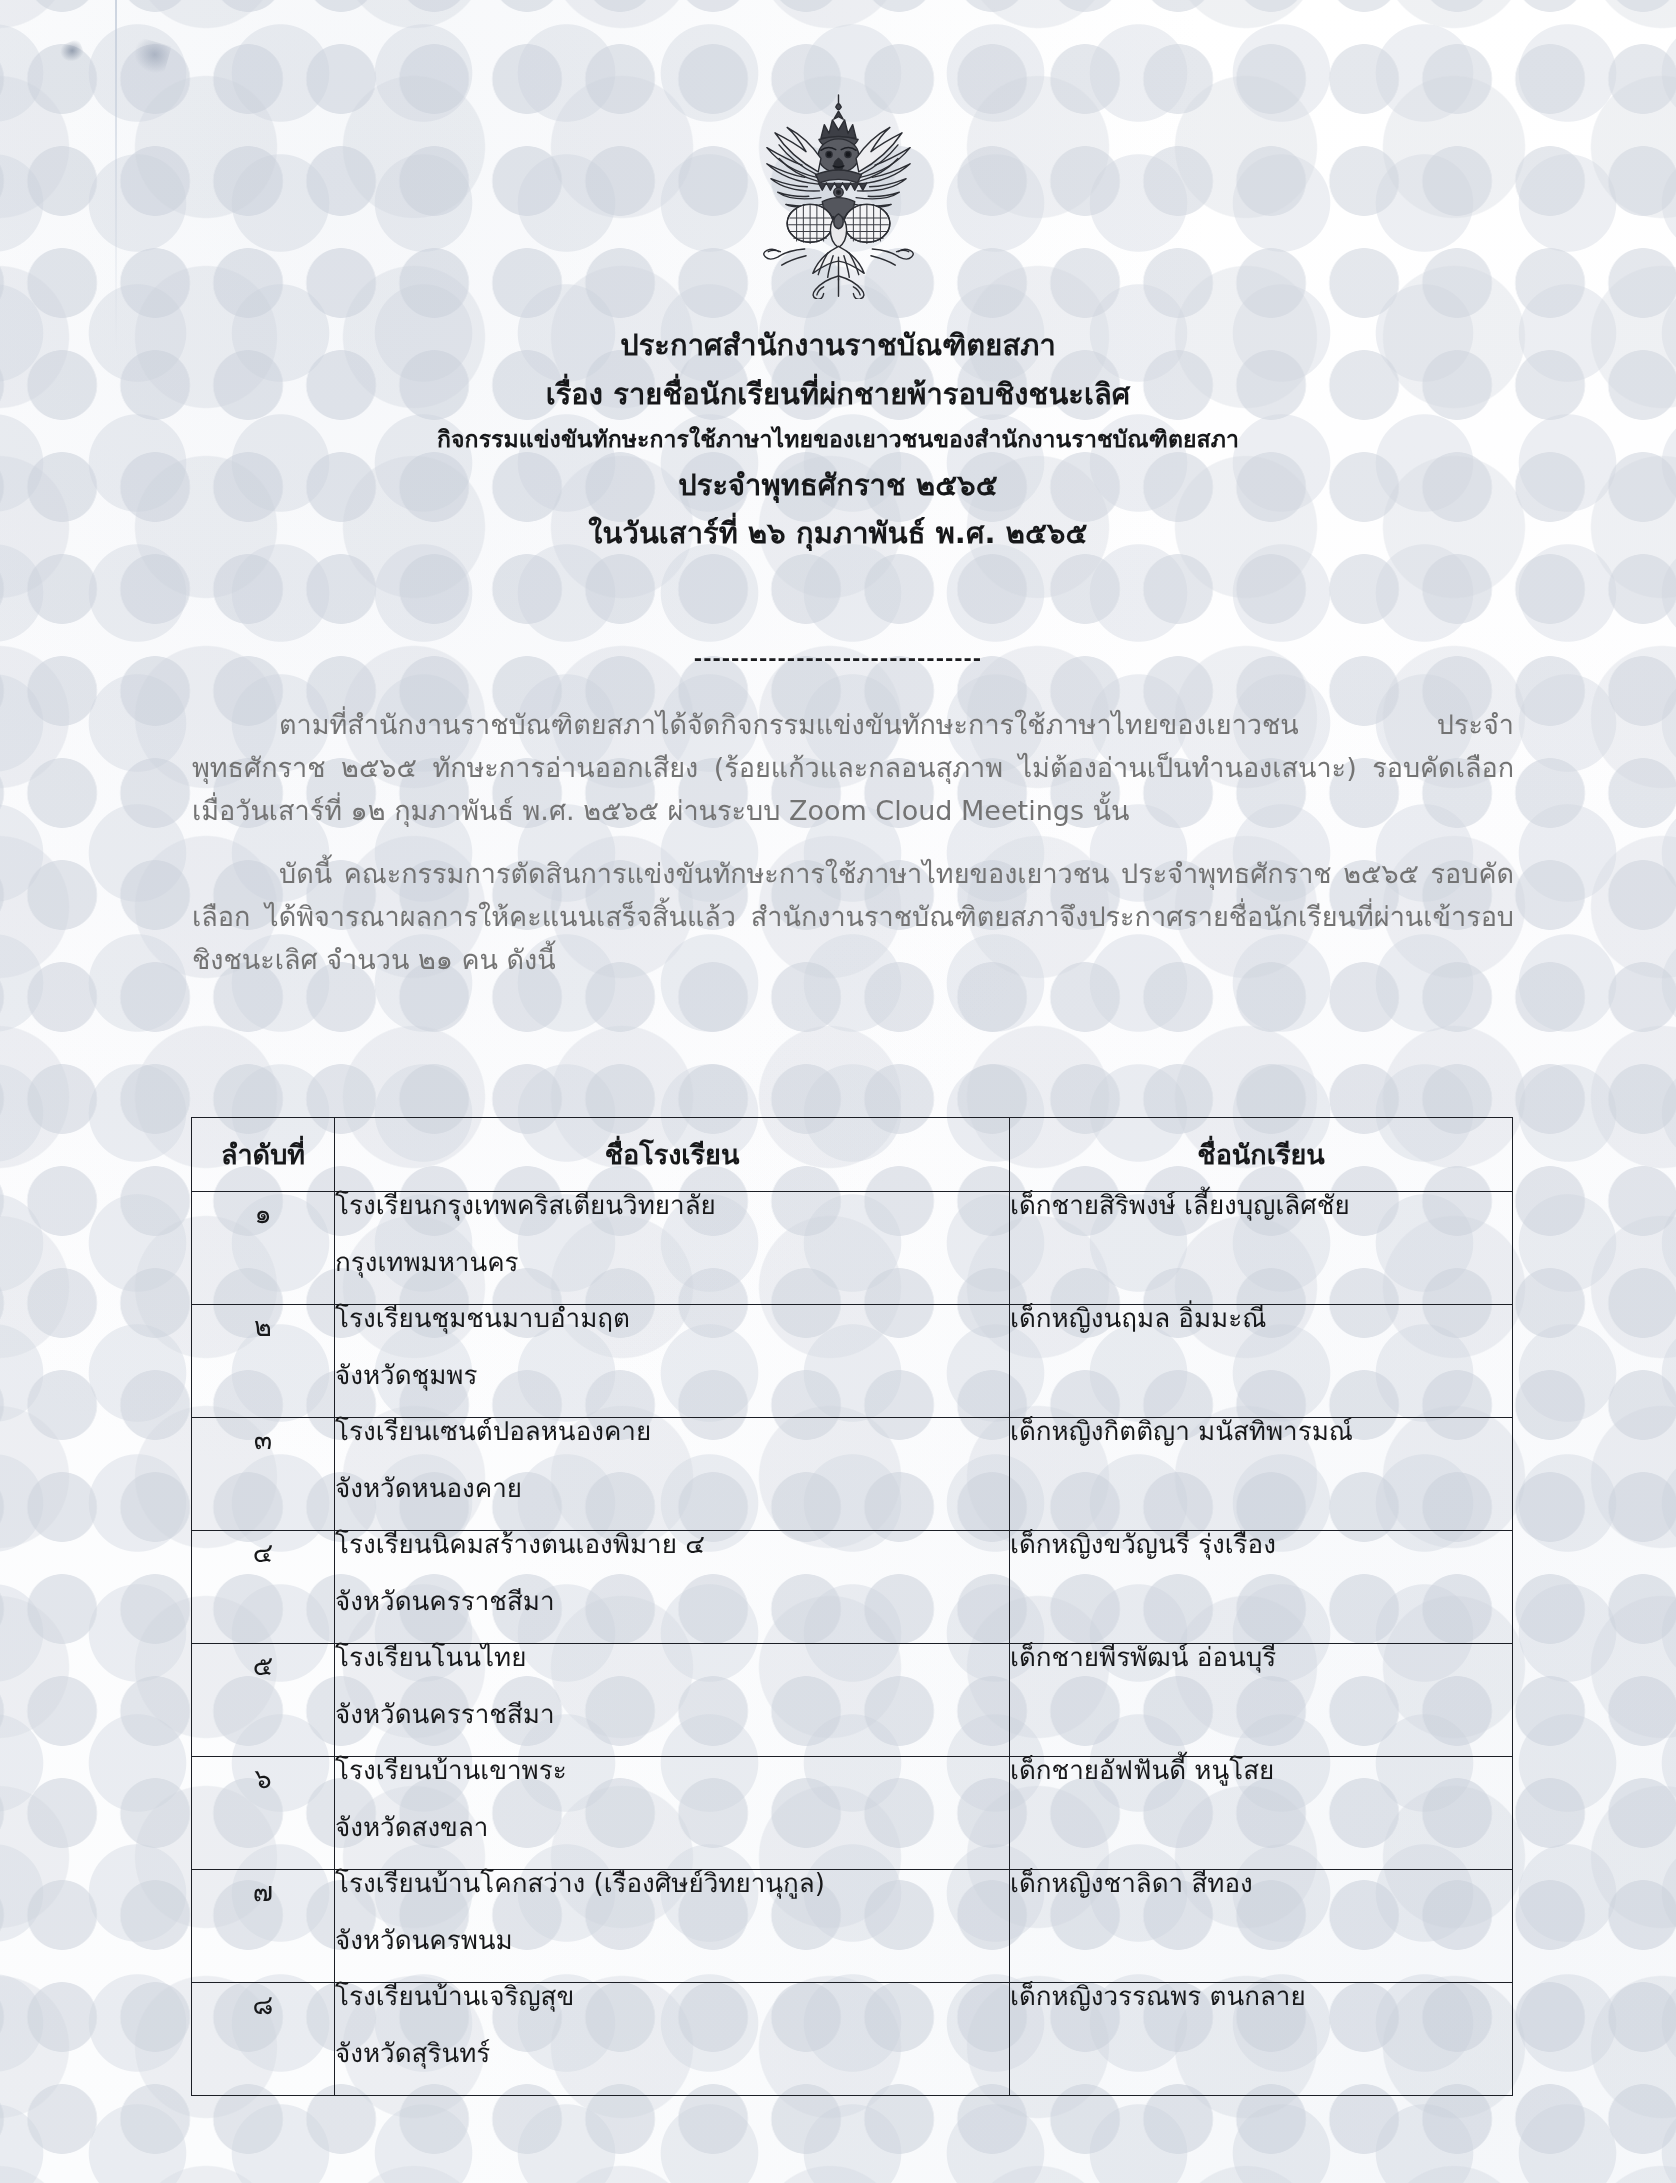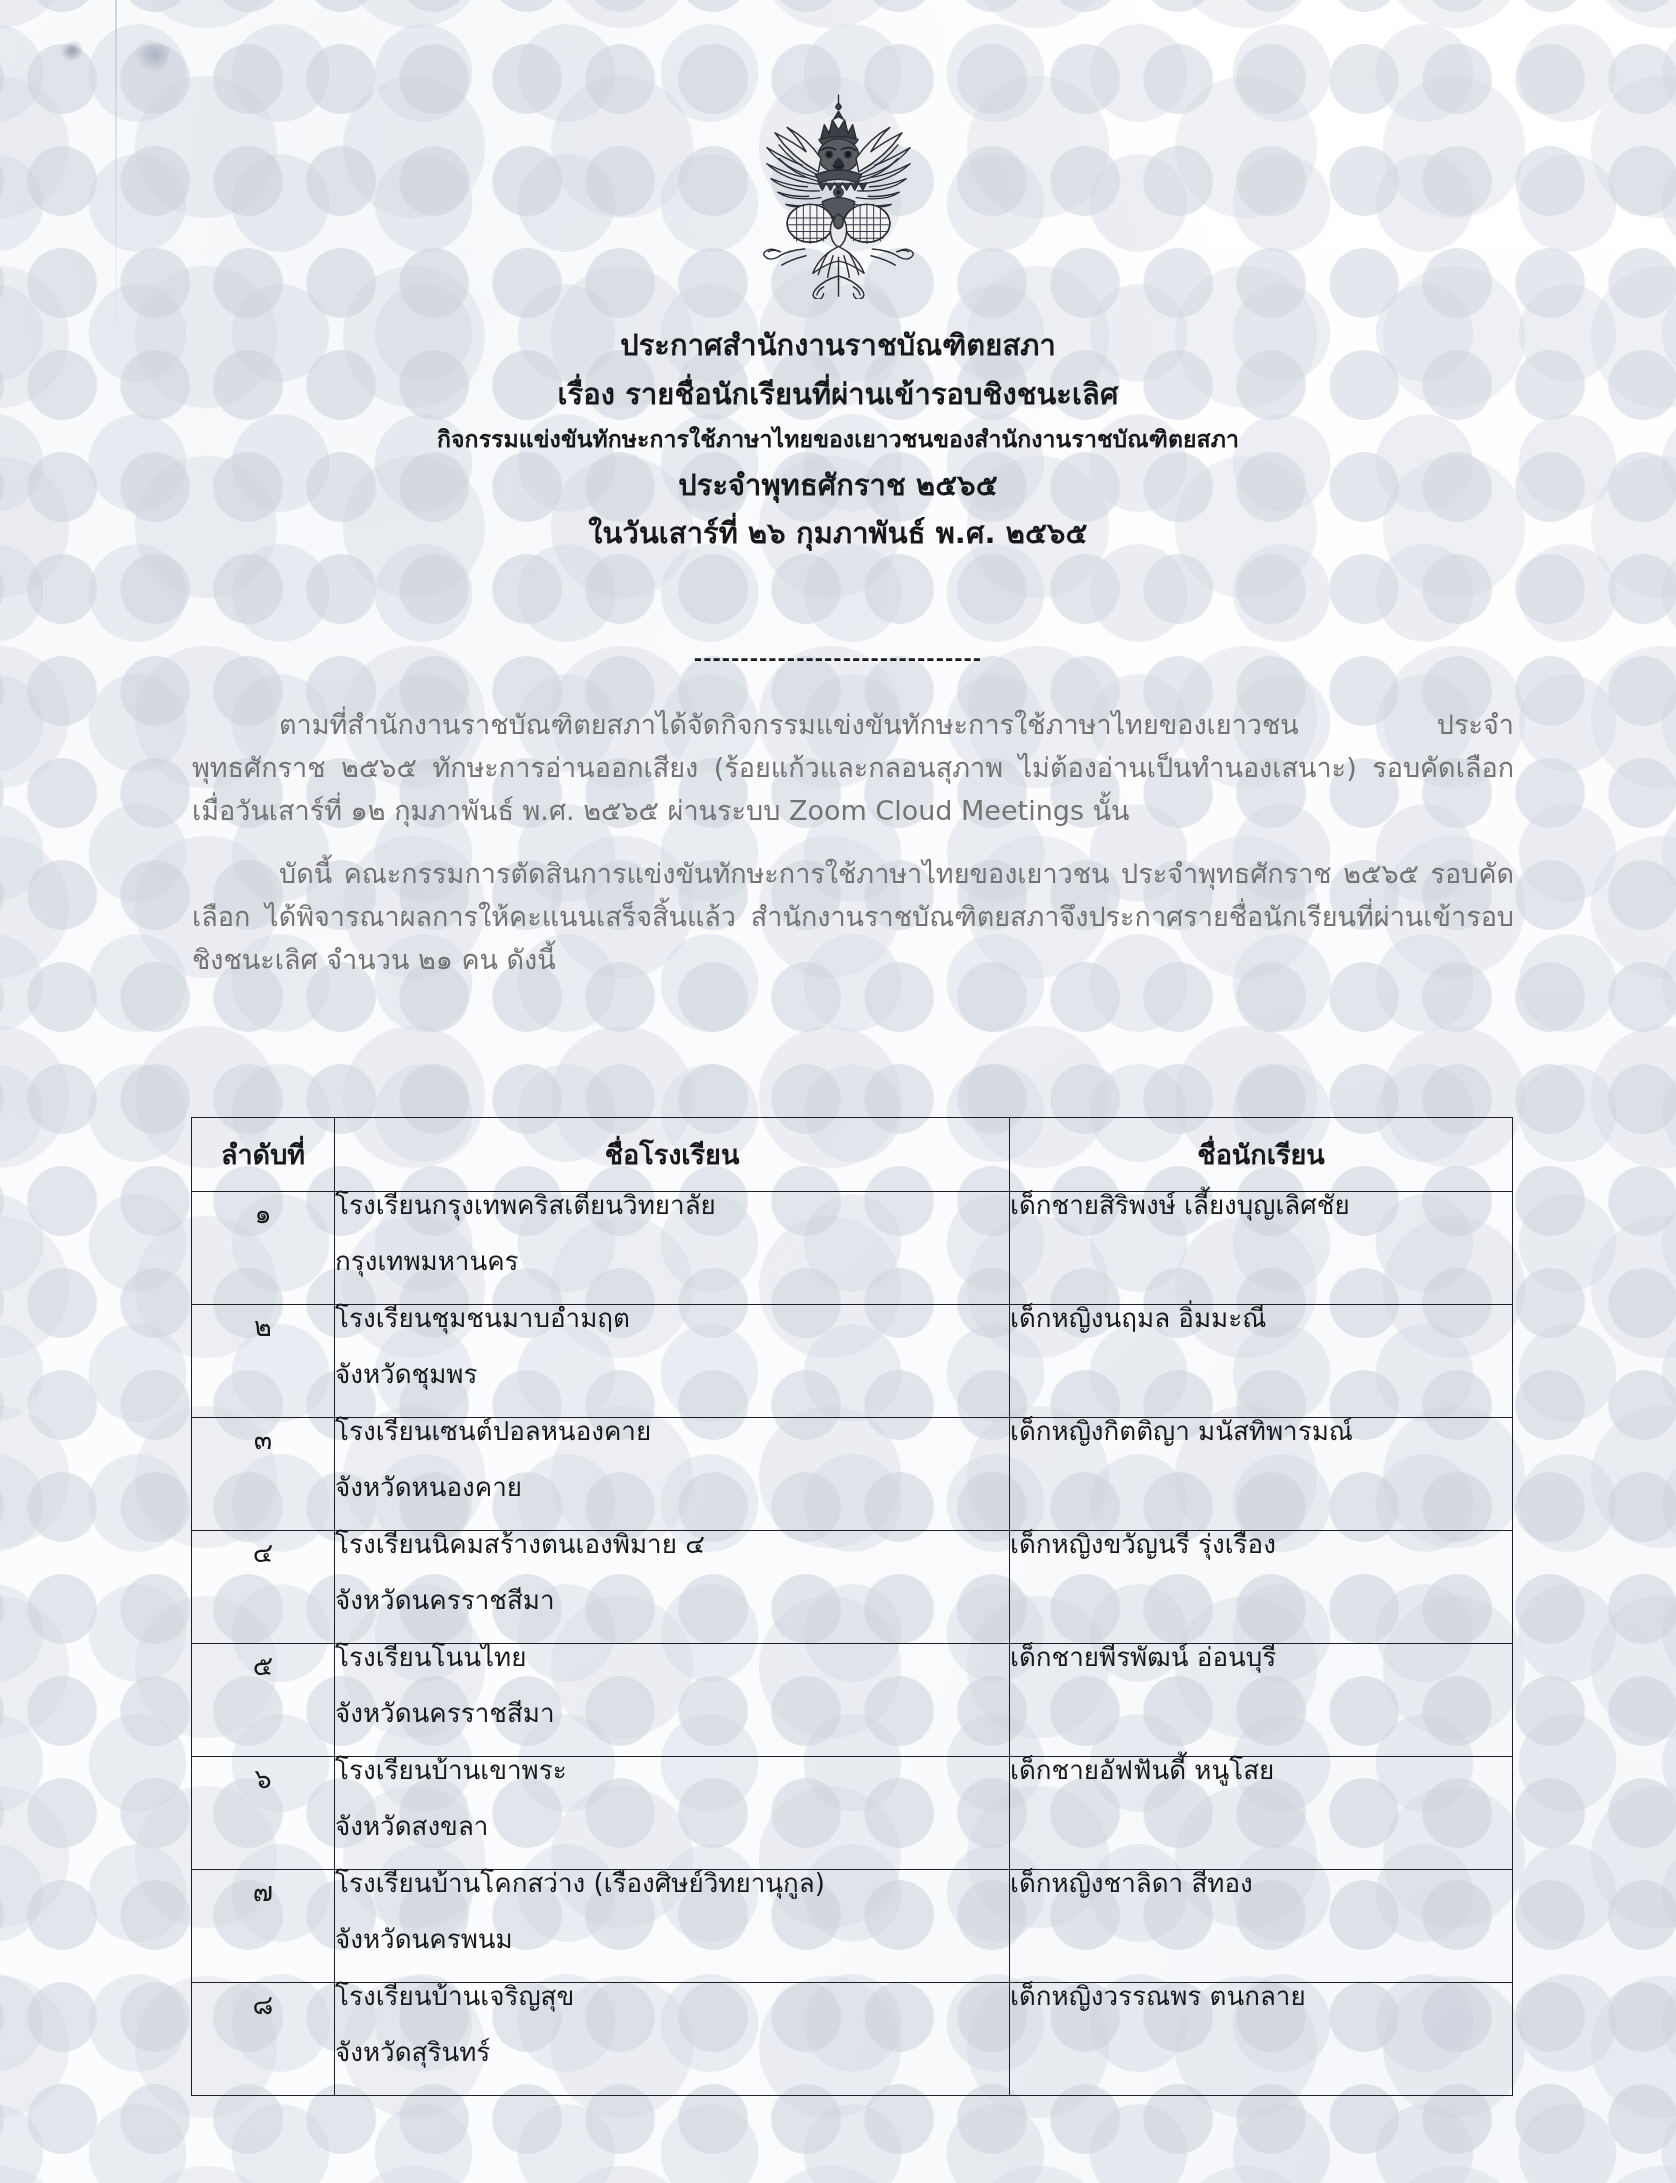--- a/index.html
+++ b/index.html
@@ -152,21 +152,21 @@
   }
   td.school, td.student{
     padding:13.5px 0 0 15px;
     font-size:26px;
     color:#17181a;
   }
   td.school .l1, td.school .l2{
     display:block;
     line-height:1.0;
   }
-  td.school .l2{ margin-top:31px;font-family:Liberation Serif, serif; }
+  td.school .l2{ margin-top:31px; }
   td.student .l1{ display:block; line-height:1.0; }
 </style>
 </head>
 <body>
 
 <div class="scan-tint"></div>
 <div class="scan-speckle"></div>
 <div class="edge-left"></div>
 <div class="smudge-a"></div>
 <div class="smudge-b"></div>
@@ -270,21 +270,21 @@
           <path d="M128 312 q-8 4 -10 12"></path>
           <path d="M172 312 q8 4 10 12"></path>
           <path d="M150 300 v26"></path>
         </g>
       </svg>
     </div>
   </div>
 
   <div class="headings">
     <div class="h-line l1">ประกาศสำนักงานราชบัณฑิตยสภา</div>
-    <div class="h-line l2">เรื่อง รายชื่อนักเรียนที่ผ่านเข้ารอบชิงชนะเลิศ</div>
+    <div class="h-line l2">เรื่อง รายชื่อนักเรียนที่ผ่กชายพ้ารอบชิงชนะเลิศ</div>
     <div class="h-line l3">กิจกรรมแข่งขันทักษะการใช้ภาษาไทยของเยาวชนของสำนักงานราชบัณฑิตยสภา</div>
     <div class="h-line l4">ประจำพุทธศักราช ๒๕๖๕</div>
     <div class="h-line l5">ในวันเสาร์ที่ ๒๖ กุมภาพันธ์ พ.ศ. ๒๕๖๕</div>
   </div>
 
   <div class="sep">-------------------------------</div>
 
   <div class="body">
     <p class="para p1"><span class="indent"></span><span>ตามที่สำนักงานราชบัณฑิตยสภาได้จัดกิจกรรมแข่งขันทักษะการใช้ภาษาไทยของเยาวชน ประจำพุทธศักราช ๒๕๖๕ ทักษะการอ่านออกเสียง (ร้อยแก้วและกลอนสุภาพ ไม่ต้องอ่านเป็นทำนองเสนาะ) รอบคัดเลือก เมื่อวันเสาร์ที่ ๑๒ กุมภาพันธ์ พ.ศ. ๒๕๖๕ ผ่านระบบ Zoom Cloud Meetings นั้น</span></p>
     <p class="para p2"><span class="indent"></span><span>บัดนี้ คณะกรรมการตัดสินการแข่งขันทักษะการใช้ภาษาไทยของเยาวชน ประจำพุทธศักราช ๒๕๖๕ รอบคัดเลือก ได้พิจารณาผลการให้คะแนนเสร็จสิ้นแล้ว  สำนักงานราชบัณฑิตยสภาจึงประกาศรายชื่อนักเรียนที่ผ่านเข้ารอบชิงชนะเลิศ จำนวน ๒๑ คน ดังนี้</span></p>

